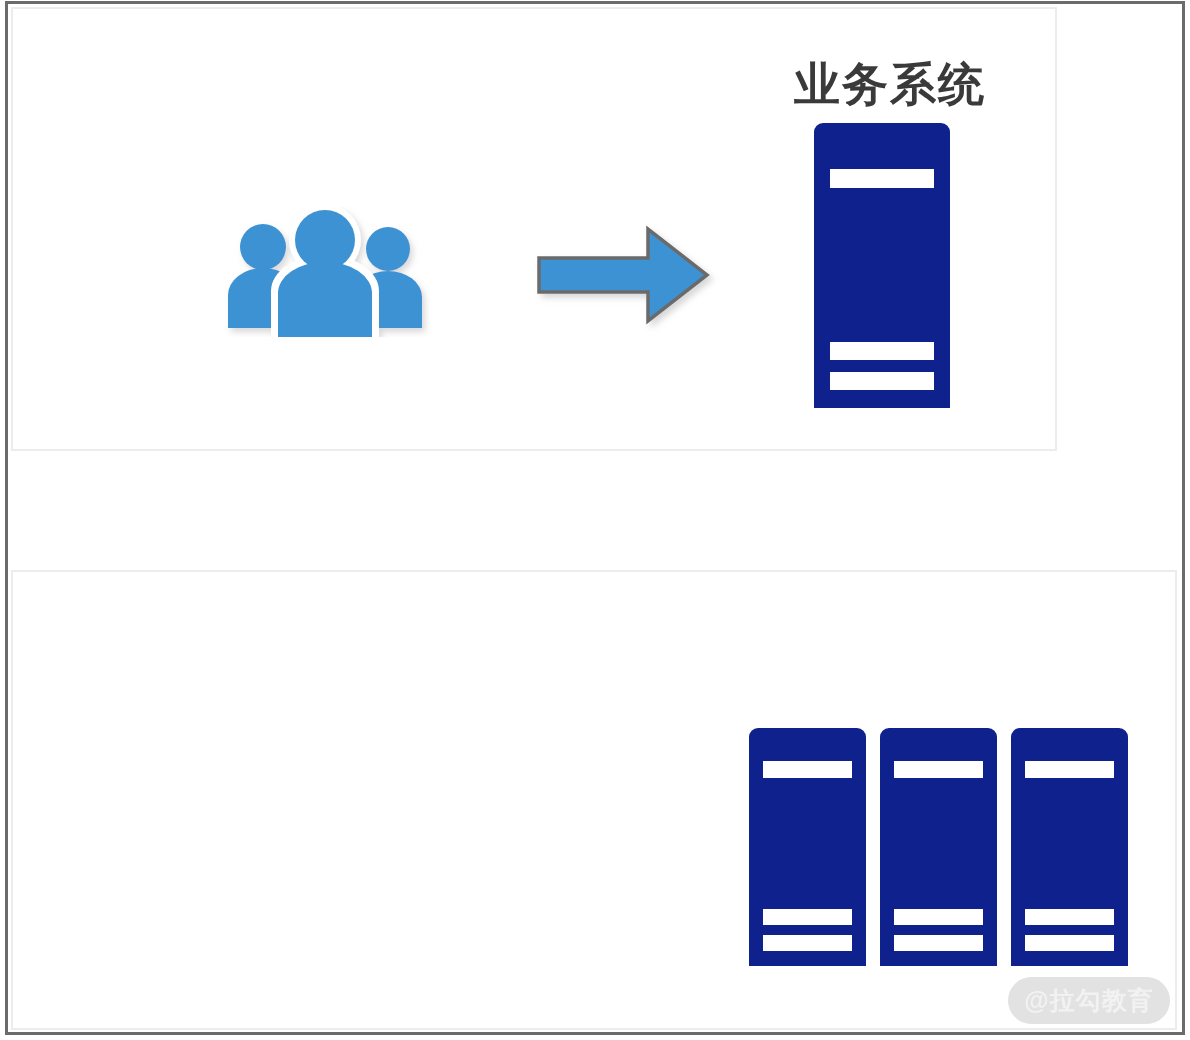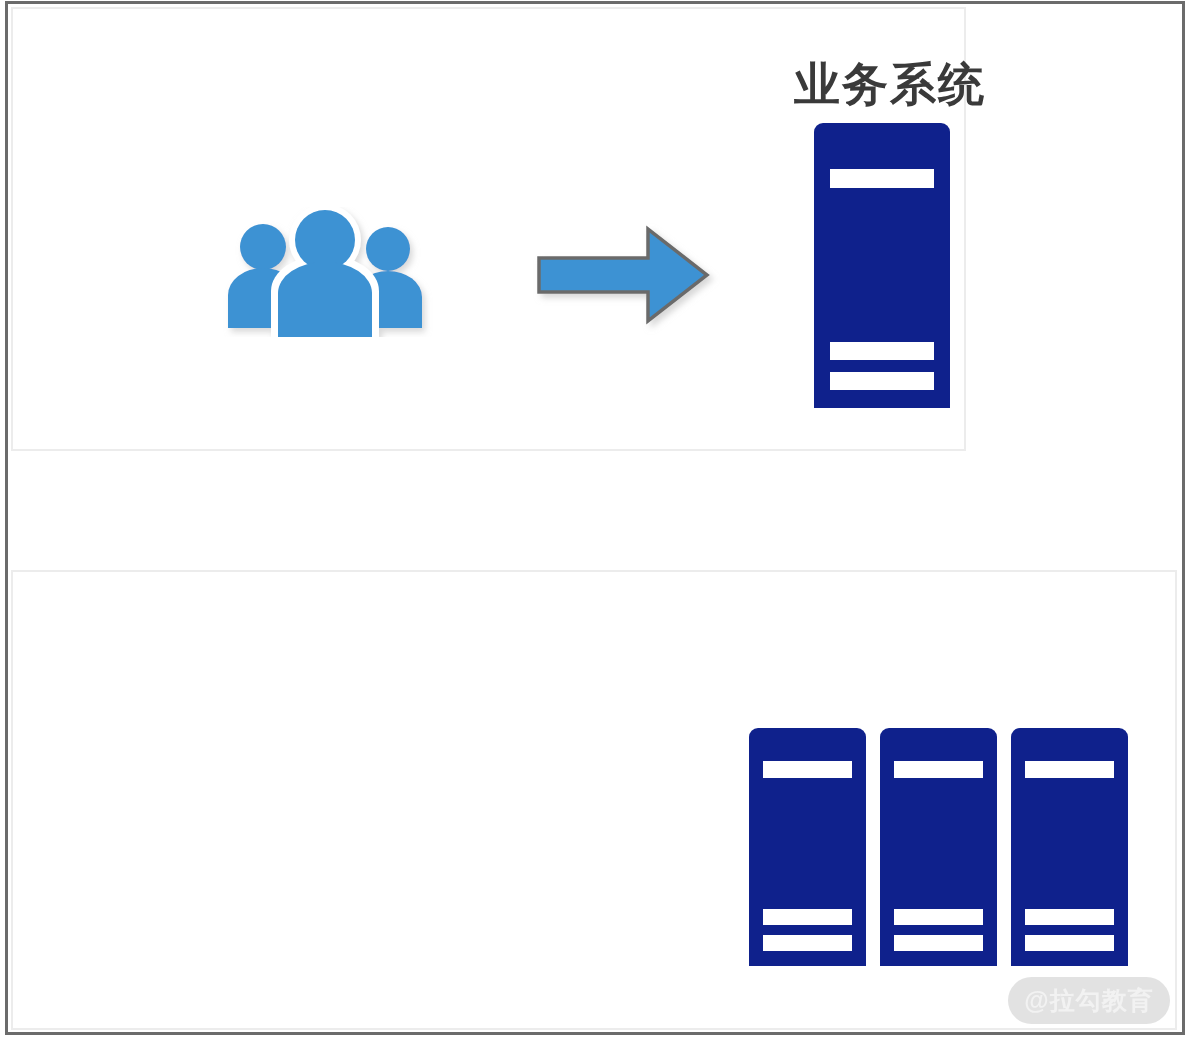--- a/index.html
+++ b/index.html
@@ -29,21 +29,21 @@
     border: 3px solid #6b6b6b;
     pointer-events: none;
   }
 
   
   .panel {
     position: absolute;
     background: #ffffff;
     border: 2px solid #ececec;
   }
-  #panel-top    { left: 11px;  top: 7px;   width: 955px; height: 444px; }
+  #panel-top    { left: 11px;  top: 7px;   width: 1046px; height: 444px; }
   #panel-bottom { left: 11px;  top: 570px; width: 1166px; height: 460px; }
 
   
   .panel-title {
     position: absolute;
     color: #3a3a3a;
     font-weight: 700;
     letter-spacing: 2px;
     white-space: nowrap;
     line-height: 1;

